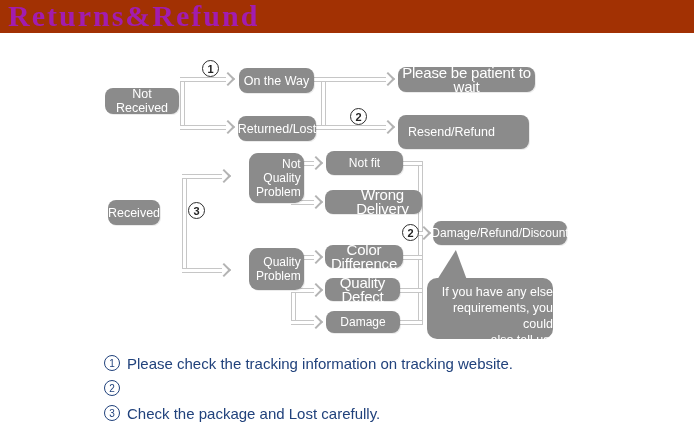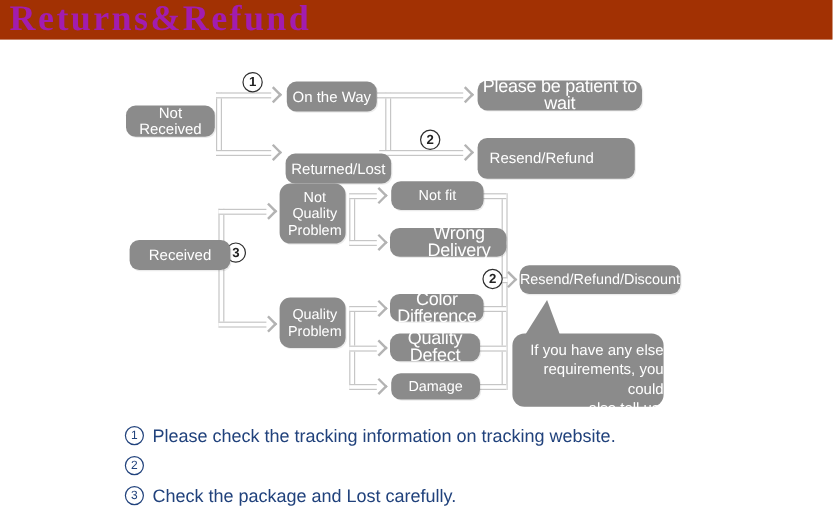--- a/index.html
+++ b/index.html
@@ -14,21 +14,21 @@
     color:#a21caf;font-family:"Liberation Serif", serif;font-weight:bold;
     font-size:30px;letter-spacing:2px;white-space:nowrap;
   }
   
   .bx{
     position:absolute;background:#8b8b8b;color:#ffffff;border-radius:8px;
     display:flex;align-items:center;justify-content:center;text-align:center;
     font-size:12.5px;line-height:14px;white-space:pre-line;
     box-shadow:1px 1px 0 rgba(0,0,0,0.08);
   }
-  .bxl{justify-content:flex-start;text-align:center;padding-left:7px;border-radius:9px;}
+  .bxl{justify-content:flex-start;text-align:right;padding-left:7px;border-radius:9px;margin-left:16px;}
   .f115{font-size:15px;letter-spacing:-0.2px;}
   .f12{font-size:12px;}
   
   .hl{position:absolute;box-sizing:border-box;height:5px;background:#fff;
       border-top:1px solid #c6c6c6;border-bottom:1px solid #c6c6c6;}
   .vl{position:absolute;box-sizing:border-box;width:5px;background:#fff;
       border-left:1px solid #c6c6c6;border-right:1px solid #c6c6c6;}
   .ch{position:absolute;width:8px;height:8px;
       border-top:2px solid #b3b3b3;border-right:2px solid #b3b3b3;
       transform:rotate(45deg);}
@@ -104,38 +104,38 @@
   <div class="ch" style="left:311px;top:317px;"></div>
   <div class="ch" style="left:419px;top:228px;"></div>
 
   <div class="mcirc" style="left:202px;top:60px;">1</div>
   <div class="mcirc" style="left:350px;top:108px;">2</div>
   <div class="mcirc" style="left:188px;top:202px;">3</div>
   <div class="mcirc" style="left:402px;top:224px;">2</div>
 
   <div class="bx" style="left:105px;top:88px;width:74px;height:26px;">Not Received</div>
   <div class="bx" style="left:239px;top:68px;width:75px;height:25px;">On the Way</div>
-  <div class="bx" style="left:238px;top:128px;width:88px;height:25px;">Returned/Lost</div>
+  <div class="bx" style="left:238px;top:116px;width:78px;height:25px;">Returned/Lost</div>
   <div class="bx f115" style="left:398px;top:67px;width:137px;height:25px;">Please be patient to wait</div>
   <div class="bx" style="left:398px;top:115px;width:131px;height:34px;justify-content:flex-start;padding-left:10px;box-sizing:border-box;">Resend/Refund</div>
 
-  <div class="bx" style="left:108px;top:200px;width:84px;height:25px;">Received</div>
+  <div class="bx" style="left:108px;top:200px;width:52px;height:25px;">Received</div>
   <div class="bx bxl f12" style="left:233px;top:153px;width:55px;height:50px;box-sizing:border-box;">Not
 Quality
 Problem</div>
   <div class="bx bxl f12" style="left:233px;top:248px;width:55px;height:42px;box-sizing:border-box;">Quality
 Problem</div>
 
   <div class="bx f12" style="left:326px;top:151px;width:77px;height:24px;">Not fit</div>
   <div class="bx f115" style="left:325px;top:190px;width:79px;height:24px;padding-left:18px;">Wrong Delivery</div>
   <div class="bx f115" style="left:325px;top:245px;width:78px;height:23px;">Color Difference</div>
   <div class="bx f115" style="left:325px;top:278px;width:75px;height:23px;">Quality Defect</div>
   <div class="bx f12" style="left:326px;top:311px;width:74px;height:22px;">Damage</div>
 
-  <div class="bx f12" style="left:433px;top:221px;width:134px;height:24px;">Resend/Refund/Discount</div>
+  <div class="bx f12" style="left:433px;top:221px;width:134px;height:24px;">Damage/Refund/Discount</div>
 
   <div class="tail"></div>
   <div class="bubble">If you have any else
 requirements, you could
 also tell us!</div>
 
   <div class="notes">
     <div class="nrow">
       <span class="ncirc">1</span>
       <span>Please check the tracking information on tracking website.</span>

